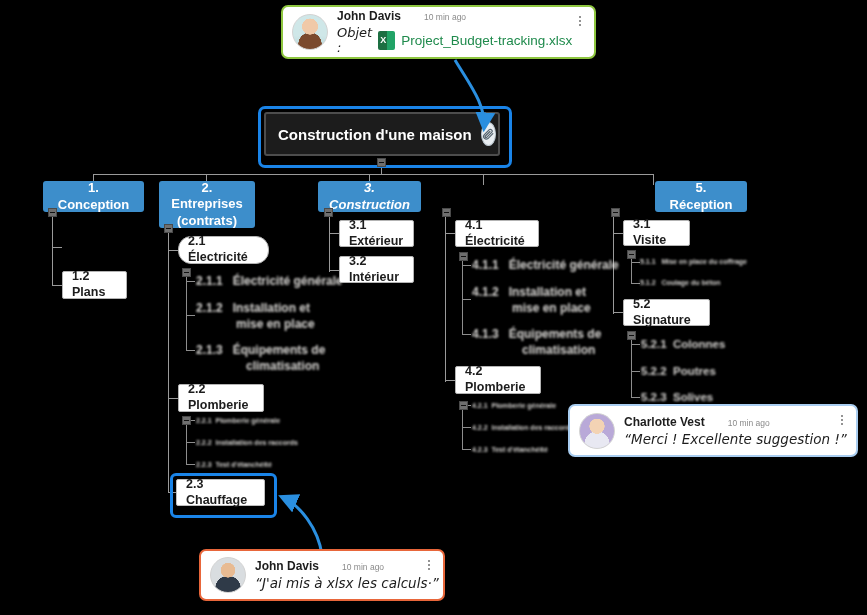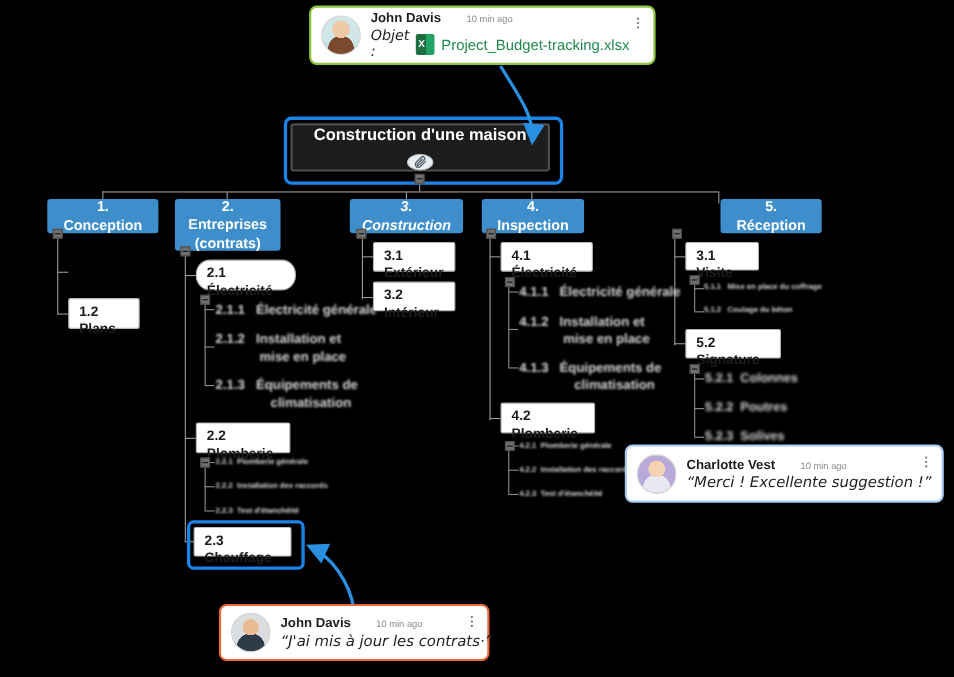--- a/index.html
+++ b/index.html
@@ -20,21 +20,21 @@
 
   
   .handle{
     position:absolute;width:9px;height:9px;background:#6f6f6f;
     border:1px solid #4a4a4a;box-sizing:border-box;
     display:flex;align-items:center;justify-content:center;
   }
   .handle:before{content:"";display:block;width:5px;height:1px;background:#111;}
 
   
-  .node{position:absolute;box-sizing:border-box;flex-direction:column;}
+  .node{position:absolute;box-sizing:border-box;}
 
   .root{
     background:#1c1c1c;border:2px solid #4d4d4d;border-radius:3px;
     color:#ffffff;font-weight:bold;font-size:15px;
     display:flex;align-items:center;gap:9px;
     padding:0 12px;white-space:nowrap;
   }
   .root-sel{
     position:absolute;border:3px solid #1a84e8;border-radius:7px;
   }
@@ -229,23 +229,20 @@
     <span>3.  Construction</span>
   </div>
   <div class="handle" style="left:324px;top:208px;"></div>
   <div class="node lvl2" style="left:339px;top:220px;width:75px;height:27px;">
     <span>3.1   Extérieur</span>
   </div>
   <div class="node lvl2" style="left:339px;top:256px;width:75px;height:27px;">
     <span>3.2   Intérieur</span>
   </div>
 
-  <div class="node lvl1" style="left:438px;top:181px;width:93px;height:31px;">
-    <span>4.  Inspection</span>
-  </div>
   <div class="handle" style="left:442px;top:208px;"></div>
 
   <div class="node lvl2" style="left:455px;top:220px;width:84px;height:27px;">
     <span>4.1   Électricité</span>
   </div>
   <div class="handle" style="left:459px;top:252px;"></div>
   <div class="leaf b1" style="left:472px;top:258px;">4.1.1   Électricité générale</div>
   <div class="leaf b1" style="left:472px;top:285px;">4.1.2   Installation et
             mise en place</div>
   <div class="leaf b1" style="left:472px;top:327px;">4.1.3   Équipements de
@@ -333,21 +330,21 @@
 
   <div class="card orange" style="left:199px;top:549px;width:246px;height:52px;">
     <div class="avatar" style="background:radial-gradient(circle at 50% 36%, #e8bb93 0 26%, transparent 27%),
                 radial-gradient(circle at 50% 90%, #2f3a48 0 36%, transparent 37%),
                 linear-gradient(180deg,#d9dde0 0 100%);"></div>
     <div class="card-body">
       <div class="c-top">
         <span class="c-name">John Davis</span>
         <span class="c-time">10 min ago</span>
       </div>
-      <div class="c-text">“J'ai  mis  à  jour  les  contrats·”</div>
+      <div class="c-text">“J'ai  mis  à  xlsx  les  calculs·”</div>
     </div>
     <span class="kebab">
         <i></i>
         <i></i>
         <i></i>
       </span>
   </div>
 
 </div>
 

